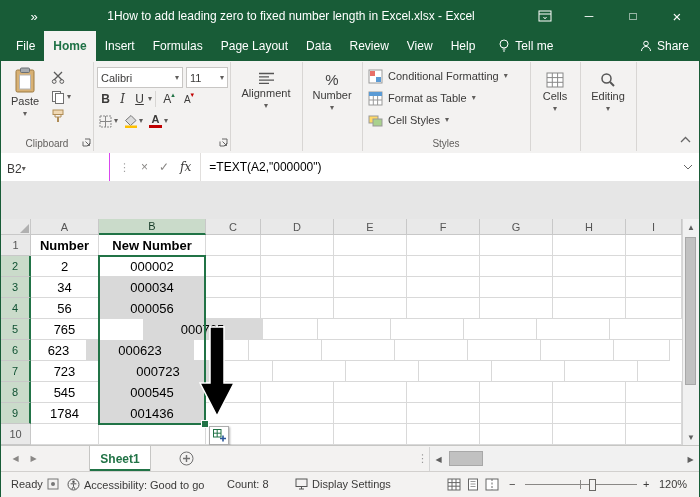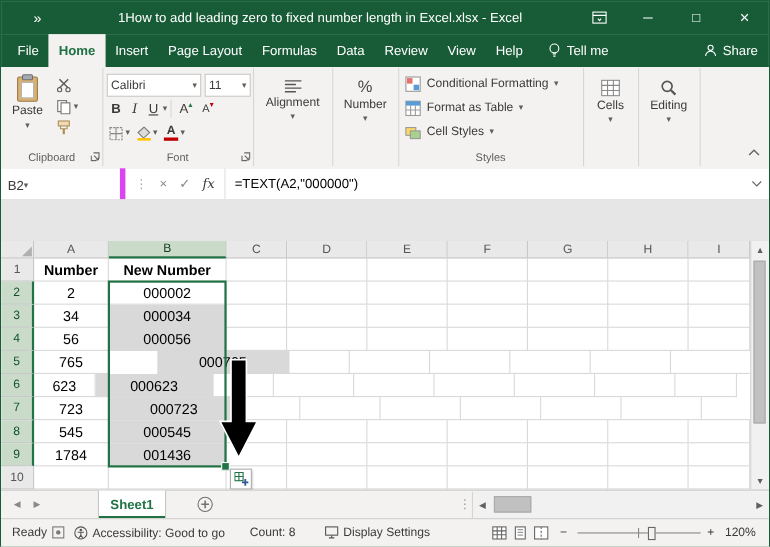--- a/index.html
+++ b/index.html
@@ -42,21 +42,21 @@
   .fc{display:flex;flex-direction:column;align-items:center;line-height:10px}
   .fc .l{font-size:11px;font-weight:700}
   .fcbar{width:13px;height:3px;background:#c00000;margin-top:1px}
   .smallcol{position:absolute;display:flex;flex-direction:column;gap:4px}
   .sbtn{display:flex;align-items:center;gap:2px;height:15px}
   .stylerow{position:absolute;left:6px;display:flex;align-items:center;gap:5px;font-size:11px;color:#3b3a39;height:20px}
   .collapse{position:absolute;right:8px;bottom:6px}
 
   
   .fbar{position:absolute;left:0;top:152px;right:0;height:28px;background:#fff;border-bottom:1px solid #cfcfcf;display:flex}
-  .namebox{width:96px;border-right:5px solid #d946ef;display:flex;align-items:center;justify-content:flex-start;
+  .namebox{width:96px;border-right:1px solid #d946ef;display:flex;align-items:center;justify-content:flex-start;
            padding:16px 6px;font-size:12px;color:#3b3a39}
   .fbbtns{display:flex;align-items:center;gap:11px;padding:0 9px;border-right:1px solid #e1dfdd}
   .dots{color:#a0a0a0;font-size:11px}
   .fbx{color:#8a8886;font-size:12px}
   .fbc{color:#8a8886;font-size:12px}
   .fxlbl{font-family:"DejaVu Serif",serif;font-style:italic;font-size:12px;color:#3b3a39}
   .fxarea{flex:1;display:flex;align-items:center;padding:0 8px;font-size:12px;color:#000}
   .fbexp{width:22px;display:flex;align-items:center;justify-content:center}
 
   .gapband{position:absolute;left:0;top:180px;right:0;height:38px;background:#e6e6e6;border-bottom:1px solid #c4c4c4}
@@ -143,24 +143,24 @@
     <div class="tab" style="margin-left:6px">
         <span>File</span>
       </div>
     <div class="tab active">
         <span>Home</span>
       </div>
     <div class="tab">
         <span>Insert</span>
       </div>
     <div class="tab">
+        <span>Formulas</span>
+      </div>
+    <div class="tab">
         <span>Page Layout</span>
-      </div>
-    <div class="tab">
-        <span>Formulas</span>
       </div>
     <div class="tab">
         <span>Data</span>
       </div>
     <div class="tab">
         <span>Review</span>
       </div>
     <div class="tab">
         <span>View</span>
       </div>
@@ -269,21 +269,20 @@
         </span>
           <span class="dd8">▾</span>
         <span class="fbtn" style="margin-left:4px">
           <span class="fc">
               <span class="l">A</span>
               <span class="fcbar"></span>
             </span>
         </span>
           <span class="dd8">▾</span>
       </div>
-      <div class="grplabel"><span>Font</span></div>
       <div class="launcher">
         <svg width="9" height="9" viewBox="0 0 9 9">
             <path d="M1 3.5 V8 H5.5 M3 1 H8 V6" fill="none" stroke="#666"></path>
             <path d="M3.5 3.5 L7.5 7.5 M7.5 7.5 V5 M7.5 7.5 H5" stroke="#666" fill="none"></path>
           </svg>
       </div>
     </div>
 
     <div class="grp" style="left:229px;width:72px">
       <div class="bigbtn" style="left:8px;top:10px;width:56px;height:70px">

